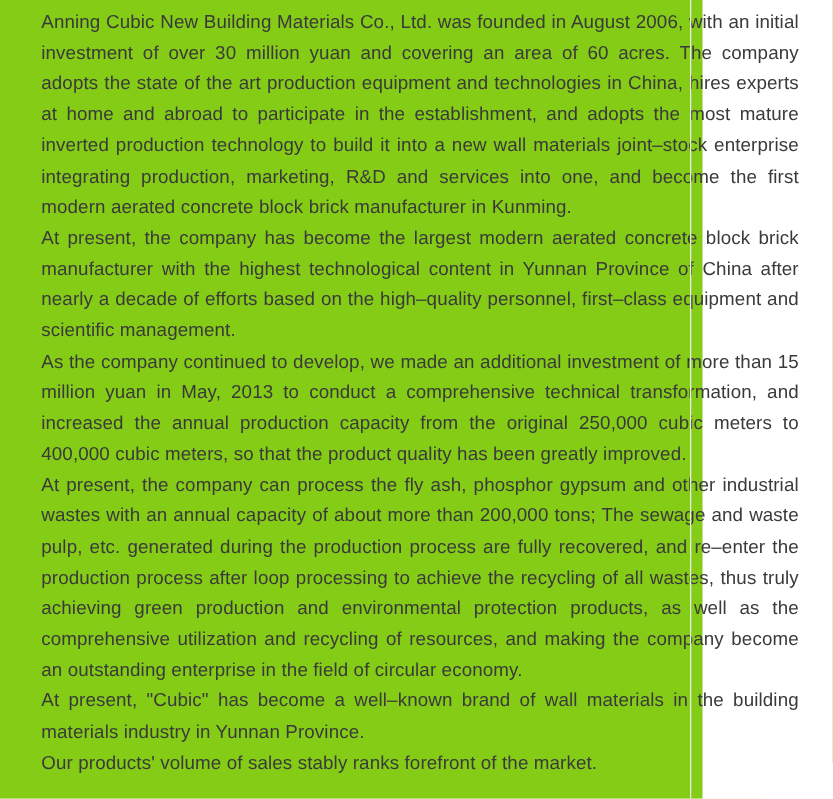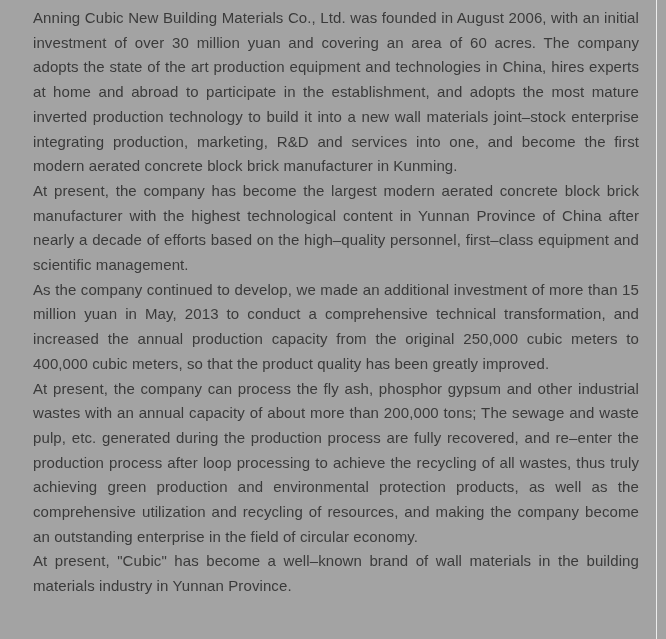--- a/index.html
+++ b/index.html
@@ -5,23 +5,23 @@
   html, body {
     margin: 0;
     padding: 0;
     width: 666px;
     height: 639px;
     background: #ffffff;
     overflow: hidden;
   }
   .page {
     position: relative;
-    width: 666px;
+    width: 562px;
     height: 639px;
-    background: #a3a3a3;
+    background: #84cc16;
     box-sizing: border-box;
   }
   .content {
     position: absolute;
     top: 6px;
     left: 33px;
     width: 606px;
     font-family: "Liberation Sans", sans-serif;
     font-size: 15px;
     line-height: 24.7px;
@@ -45,15 +45,16 @@
 </head>
 <body>
 
 <div class="page">
   <div class="content">
     <p>Anning Cubic New Building Materials Co., Ltd. was founded in August 2006, with an initial investment of over 30 million yuan and covering an area of 60 acres. The company adopts the state of the art production equipment and technologies in China, hires experts at home and abroad to participate in the establishment, and adopts the most mature inverted production technology to build it into a new wall materials joint–stock enterprise integrating production, marketing, R&amp;D and services into one, and become the first modern aerated concrete block brick manufacturer in Kunming.</p>
     <p>At present, the company has become the largest modern aerated concrete block brick manufacturer with the highest technological content in Yunnan Province of China after nearly a decade of efforts based on the high–quality personnel, first–class equipment and scientific management.</p>
     <p>As the company continued to develop, we made an additional investment of more than 15 million yuan in May, 2013 to conduct a comprehensive technical transformation, and increased the annual production capacity from the original 250,000 cubic meters to 400,000 cubic meters, so that the product quality has been greatly improved.</p>
     <p>At present, the company can process the fly ash, phosphor gypsum and other industrial wastes with an annual capacity of about more than 200,000 tons; The sewage and waste pulp, etc. generated during the production process are fully recovered, and re–enter the production process after loop processing to achieve the recycling of all wastes, thus truly achieving green production and environmental protection products, as well as the comprehensive utilization and recycling of resources, and making the company become an outstanding enterprise in the field of circular economy.</p>
     <p>At present, "Cubic" has become a well–known brand of wall materials in the building materials industry in Yunnan Province.</p>
+    <p>Our products' volume of sales stably ranks forefront of the market.</p>
   </div>
   <div class="right-edge-line"></div>
 </div>
 
 </body></html>

